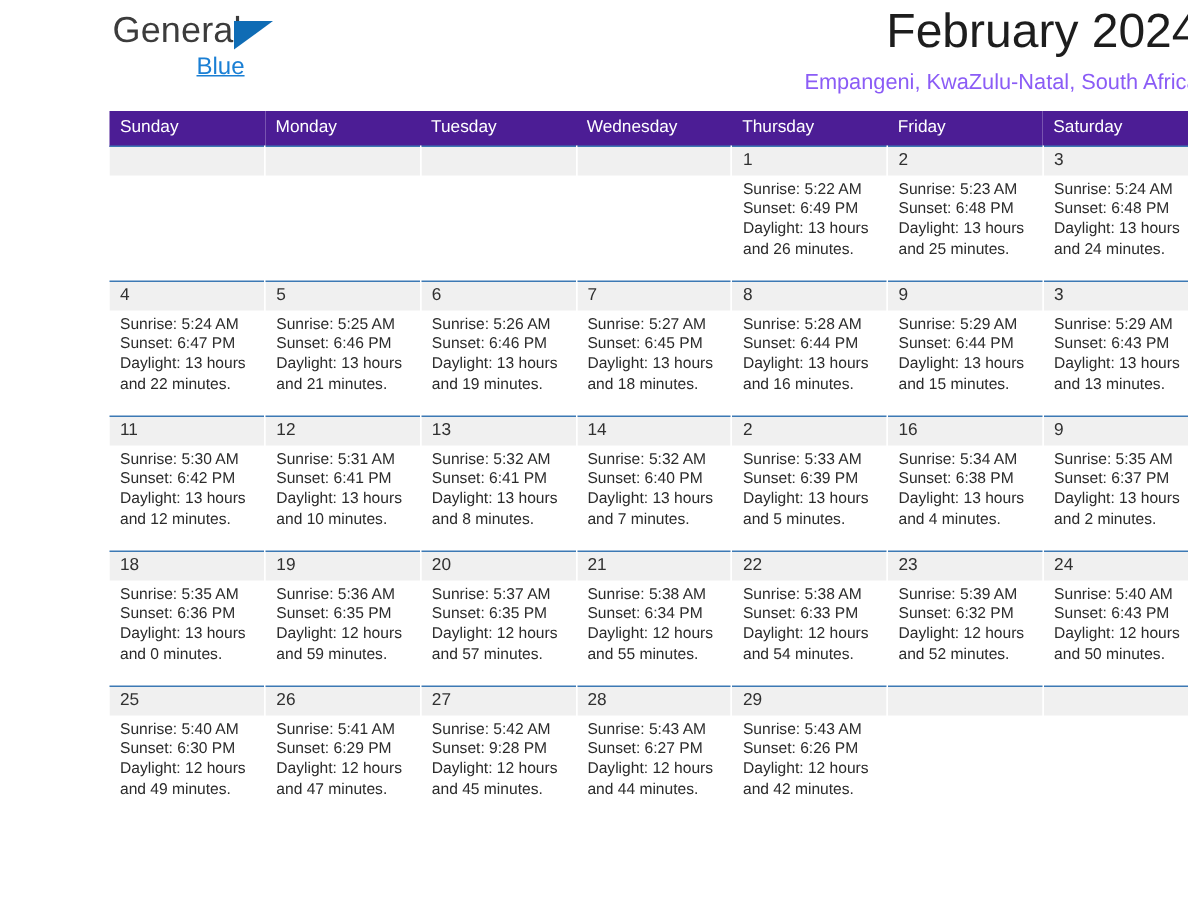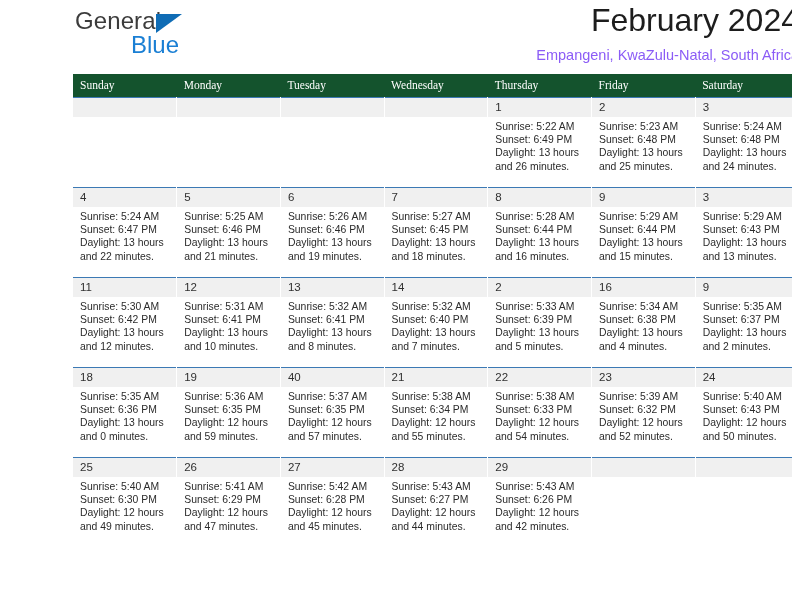--- a/index.html
+++ b/index.html
@@ -53,24 +53,25 @@
     top: 6px;
     width: 0;
     height: 0;
     border-left: 26px solid #0f6cb5;
     border-bottom: 19px solid transparent;
   }
   .brand-line2 {
     position: absolute;
     left: 58px;
     top: 24px;
-    font-size: 24px;
+    font-size: 16px;
     color: #1a7fd4;
     line-height: 26px;
     white-space: nowrap;
+    text-decoration: underline;
   }
   .titles {
     text-align: right;
     padding-top: 4px;
   }
   .cal-title {
     font-size: 32px;
     color: #1d1d1d;
     line-height: 32px;
     white-space: nowrap;
@@ -83,29 +84,28 @@
     white-space: nowrap;
   }
 
   
   table.calendar {
     width: 726px;
     border-collapse: collapse;
     table-layout: fixed;
   }
   table.calendar thead th {
-    background: #14532d;
+    background: #4c1d95;
     color: #ffffff;
     font-size: 11.5px;
     font-weight: normal;
     text-align: left;
     padding: 5px 0 6px 7px;
     height: 12px;
     border: none;
-    font-family: Liberation Serif, serif;
   }
   table.calendar tbody td {
     vertical-align: top;
     padding: 0;
     border-top: 1px solid #3c79b4;
     border-right: 1px solid #ffffff;
     background: #ffffff;
     height: 89px;
     overflow: hidden;
   }
@@ -378,21 +378,21 @@
               <div class="daynum">19</div>
               <div class="details">
                 <div>Sunrise: 5:36 AM</div>
                 <div>Sunset: 6:35 PM</div>
                 <div class="daylight">Daylight: 12 hours and 59 minutes.</div>
               </div>
             </div>
           </td>
           <td>
             <div class="cell-inner">
-              <div class="daynum">40</div>
+              <div class="daynum">20</div>
               <div class="details">
                 <div>Sunrise: 5:37 AM</div>
                 <div>Sunset: 6:35 PM</div>
                 <div class="daylight">Daylight: 12 hours and 57 minutes.</div>
               </div>
             </div>
           </td>
           <td>
             <div class="cell-inner">
               <div class="daynum">21</div>
@@ -453,21 +453,21 @@
                 <div>Sunset: 6:29 PM</div>
                 <div class="daylight">Daylight: 12 hours and 47 minutes.</div>
               </div>
             </div>
           </td>
           <td>
             <div class="cell-inner">
               <div class="daynum">27</div>
               <div class="details">
                 <div>Sunrise: 5:42 AM</div>
-                <div>Sunset: 6:28 PM</div>
+                <div>Sunset: 9:28 PM</div>
                 <div class="daylight">Daylight: 12 hours and 45 minutes.</div>
               </div>
             </div>
           </td>
           <td>
             <div class="cell-inner">
               <div class="daynum">28</div>
               <div class="details">
                 <div>Sunrise: 5:43 AM</div>
                 <div>Sunset: 6:27 PM</div>

